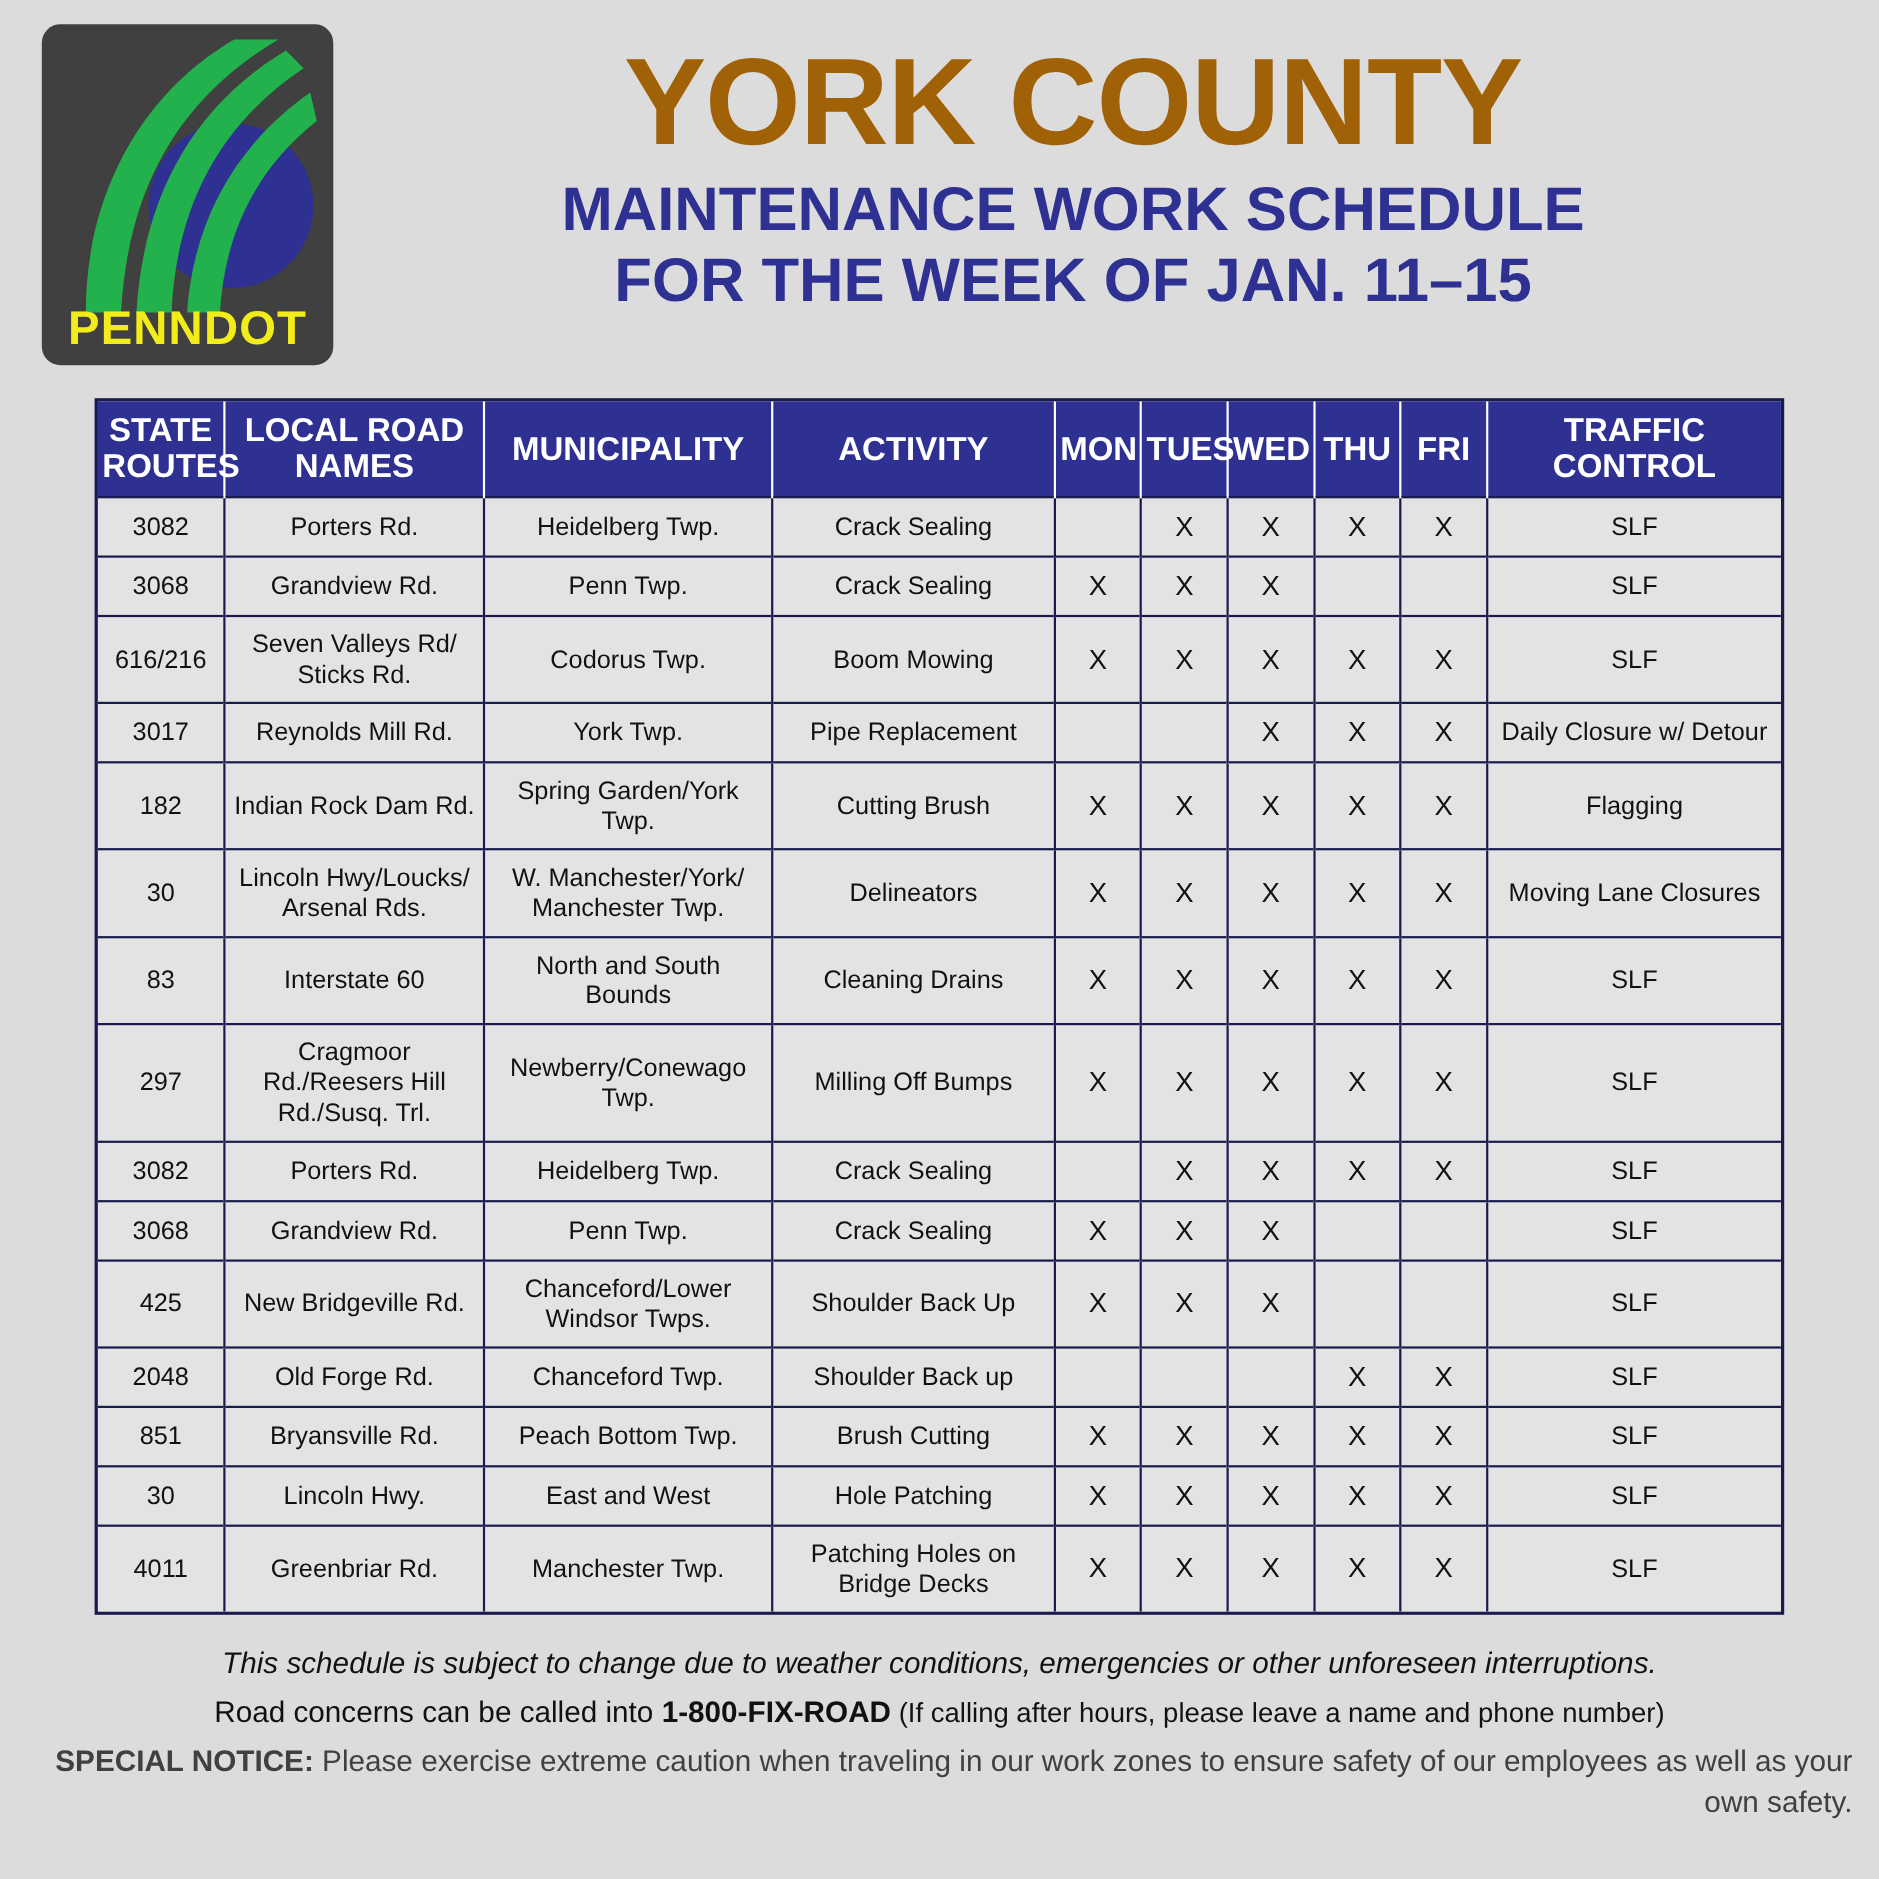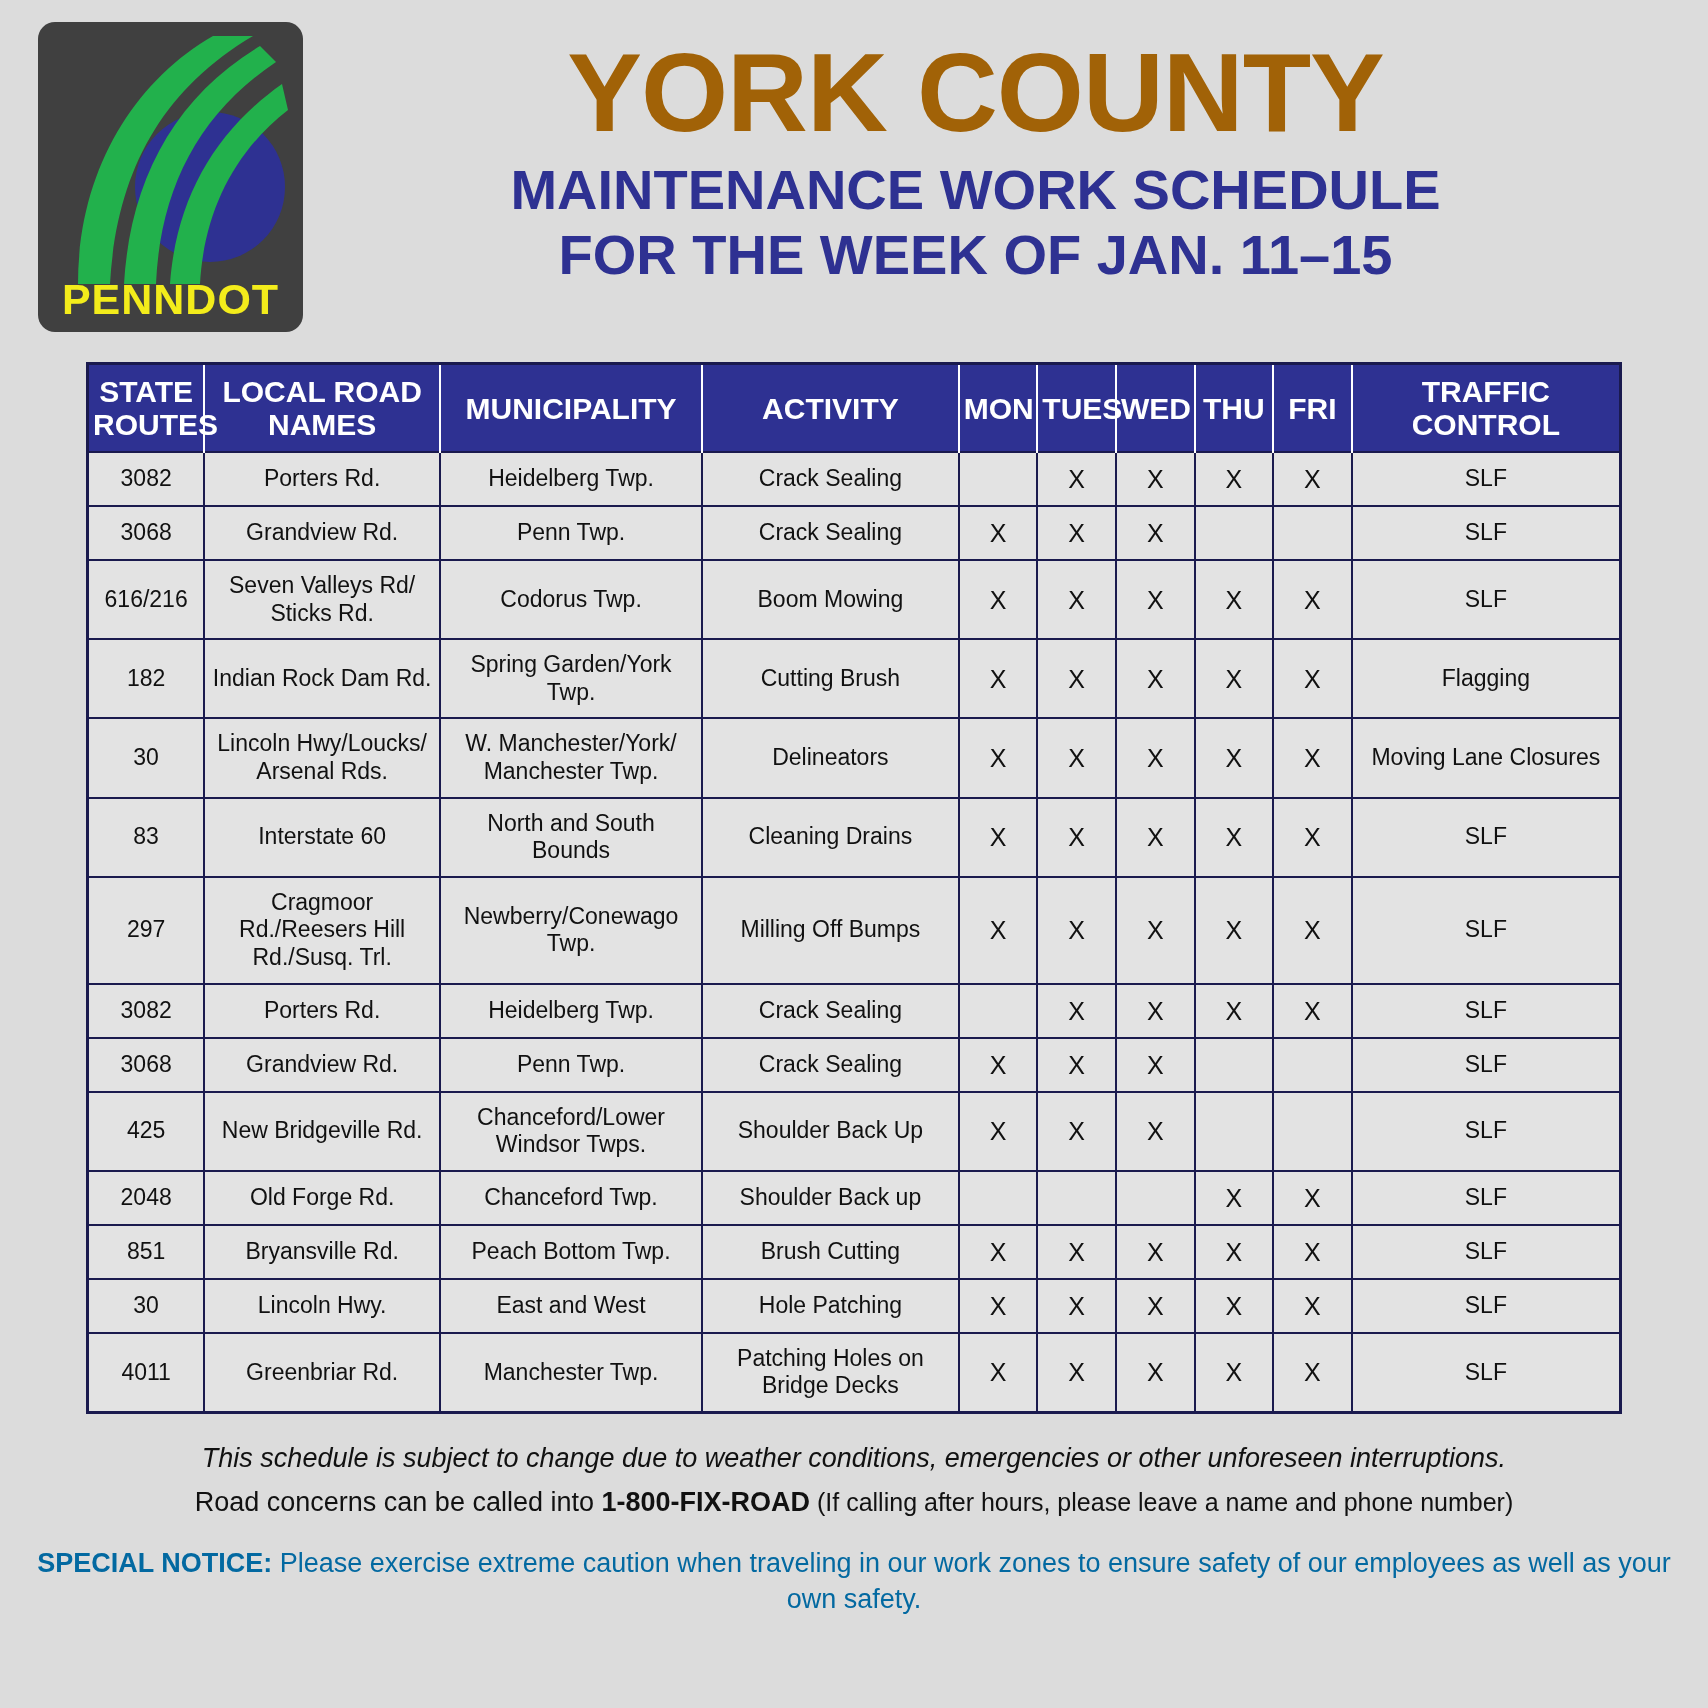--- a/index.html
+++ b/index.html
@@ -148,23 +148,24 @@
   }
   .foot-2 {
     font-size: 27px;
     color: #111;
     margin-top: 8px;
     line-height: 1.35;
   }
   .foot-2 b { font-weight: bold; }
   .foot-3 {
     font-size: 27px;
-    color: #0369a1;
-    margin-top: 24px;
+    color: #404040;
+    margin-top: 8px;
     line-height: 1.35;
+    text-align: right;
   }
   .foot-3 b { font-weight: bold; }
   .paren { font-size: 25px; margin-top: 44px; }
 </style>
 </head>
 <body>
 
 <div class="page">
 
   <div class="header">
@@ -249,20 +250,32 @@
             <td>Codorus Twp.</td>
             <td>Boom Mowing</td>
             <td class="mark">X</td>
             <td class="mark">X</td>
             <td class="mark">X</td>
             <td class="mark">X</td>
             <td class="mark">X</td>
             <td>SLF</td>
           </tr>
           <tr>
+            <td>3017</td>
+            <td>Reynolds Mill Rd.</td>
+            <td>York Twp.</td>
+            <td>Pipe Replacement</td>
+            <td class="mark"></td>
+            <td class="mark"></td>
+            <td class="mark">X</td>
+            <td class="mark">X</td>
+            <td class="mark">X</td>
+            <td>Daily Closure w/ Detour</td>
+          </tr>
+          <tr>
             <td>182</td>
             <td>Indian Rock Dam Rd.</td>
             <td>Spring Garden/York Twp.</td>
             <td>Cutting Brush</td>
             <td class="mark">X</td>
             <td class="mark">X</td>
             <td class="mark">X</td>
             <td class="mark">X</td>
             <td class="mark">X</td>
             <td>Flagging</td>

